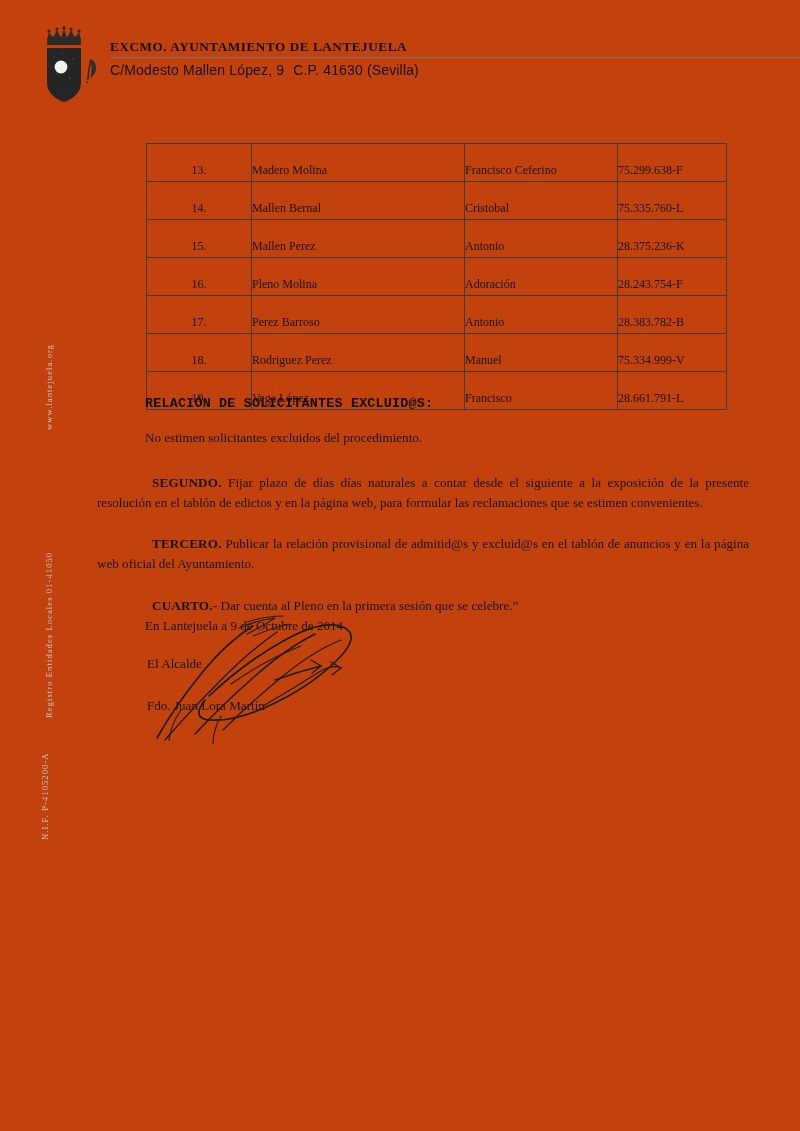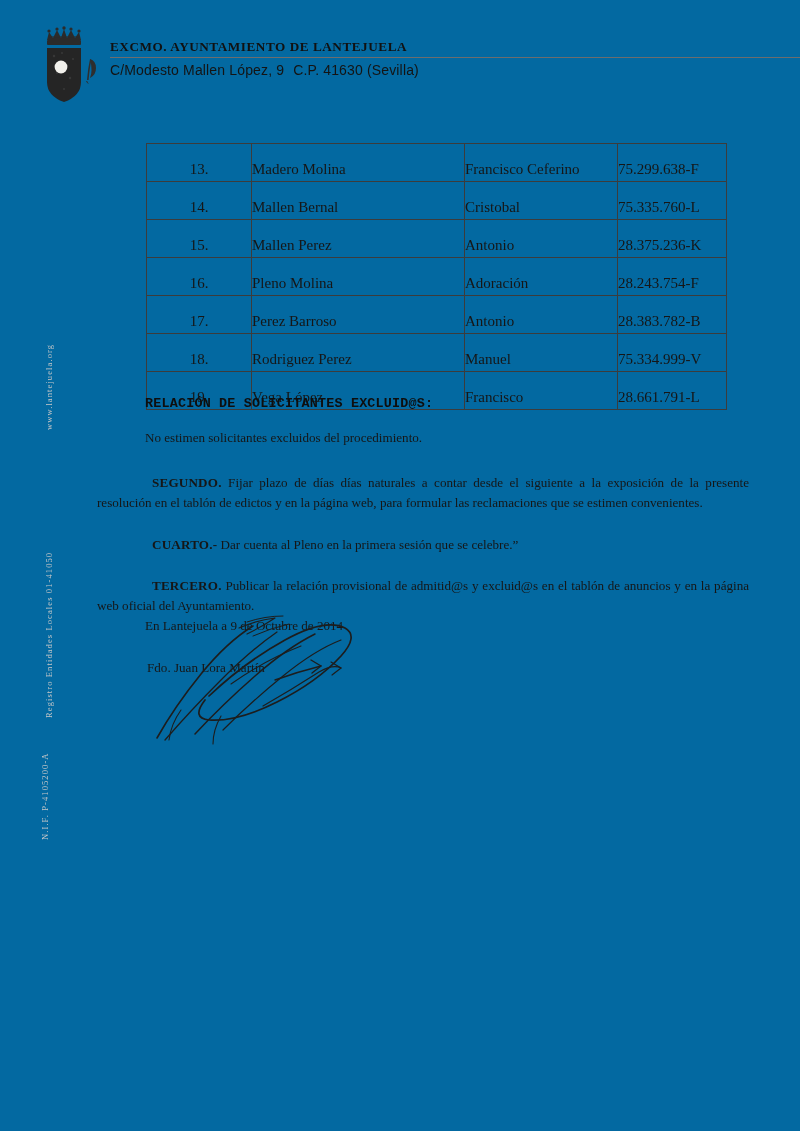--- a/index.html
+++ b/index.html
@@ -10,21 +10,21 @@
   }
   body {
     font-family: "Liberation Serif", serif;
     color: #1a1a1a;
   }
 
   .page {
     position: relative;
     width: 800px;
     height: 1131px;
-    background: #0369a1;
+    background: #c2410c;
     overflow: hidden;
   }
 
   
   .letterhead {
     position: absolute;
     left: 40px;
     top: 26px;
     width: 720px;
     display: flex;
@@ -99,21 +99,21 @@
     border-collapse: collapse;
     width: 100%;
     table-layout: fixed;
   }
   table.applicants td {
     border: 1px solid #3c3c3c;
     height: 34px;
     vertical-align: bottom;
     padding: 0 0 3px 0;
     font-family: "Liberation Serif", serif;
-    font-size: 15px;
+    font-size: 12px;
     color: #161616;
   }
   td.c-num    { width: 104px; text-align: center; }
   td.c-ape    { width: 212px; padding-left: 10px; }
   td.c-nom    { width: 152px; padding-left: 9px; }
   td.c-dni    { width: 108px; padding-left: 8px; }
 
   
   .body-block {
     position: absolute;
@@ -281,28 +281,29 @@
   </div>
 
   <div class="body-block">
 
     <p class="heading-excl">RELACIÓN DE SOLICITANTES EXCLUID@S:</p>
 
     <p class="para p-noexcl">No estimen solicitantes excluidos del procedimiento.</p>
 
     <p class="para p-segundo"><b>SEGUNDO.</b><span> Fijar plazo de días días naturales a contar desde el siguiente a la exposición de la presente resolución en el tablón de edictos y en la página web, para formular las reclamaciones que se estimen convenientes.</span></p>
 
+    <p class="para p-tercero"><b>TERCERO.</b><span> Publicar la relación provisional de admitid@s y excluid@s en el tablón de anuncios y en la página web oficial del Ayuntamiento.</span></p>
+
     <p class="para p-cuarto"><b>CUARTO.-</b><span> Dar cuenta al Pleno en la primera sesión que se celebre.”</span></p>
-
-    <p class="para p-tercero"><b>TERCERO.</b><span> Publicar la relación provisional de admitid@s y excluid@s en el tablón de anuncios y en la página web oficial del Ayuntamiento.</span></p>
   </div>
 
   <div class="signature-block">
 
     <p class="sig-line sig-date">En Lantejuela a 9 de Octubre de 2014</p>
+    <p class="sig-line sig-role">El Alcalde</p>
     <p class="sig-line sig-name">Fdo. Juan Lora Martín</p>
 
     <svg class="sig-ink" viewBox="0 0 340 135" xmlns="http://www.w3.org/2000/svg">
       <g fill="none" stroke="#1d1d1d" stroke-linecap="round" stroke-linejoin="round">
         <path d="M22 128 Q40 96 66 64 Q92 32 118 16" stroke-width="1.6"></path>
         <path d="M30 130 Q56 100 86 70 Q116 40 142 22" stroke-width="1.3"></path>
         <path d="M60 124 Q88 94 120 66 Q152 38 180 24" stroke-width="1.5"></path>
         <path d="M88 120 Q116 92 148 66 Q180 40 206 30" stroke-width="1.2"></path>
         <path d="M74 86 Q110 52 150 30 Q190 8 210 18 Q224 26 206 46 Q182 72 142 92 Q102 112 74 110 Q56 108 70 90" stroke-width="1.7"></path>
         <path d="M96 74 Q130 50 166 36" stroke-width="1.1"></path>

